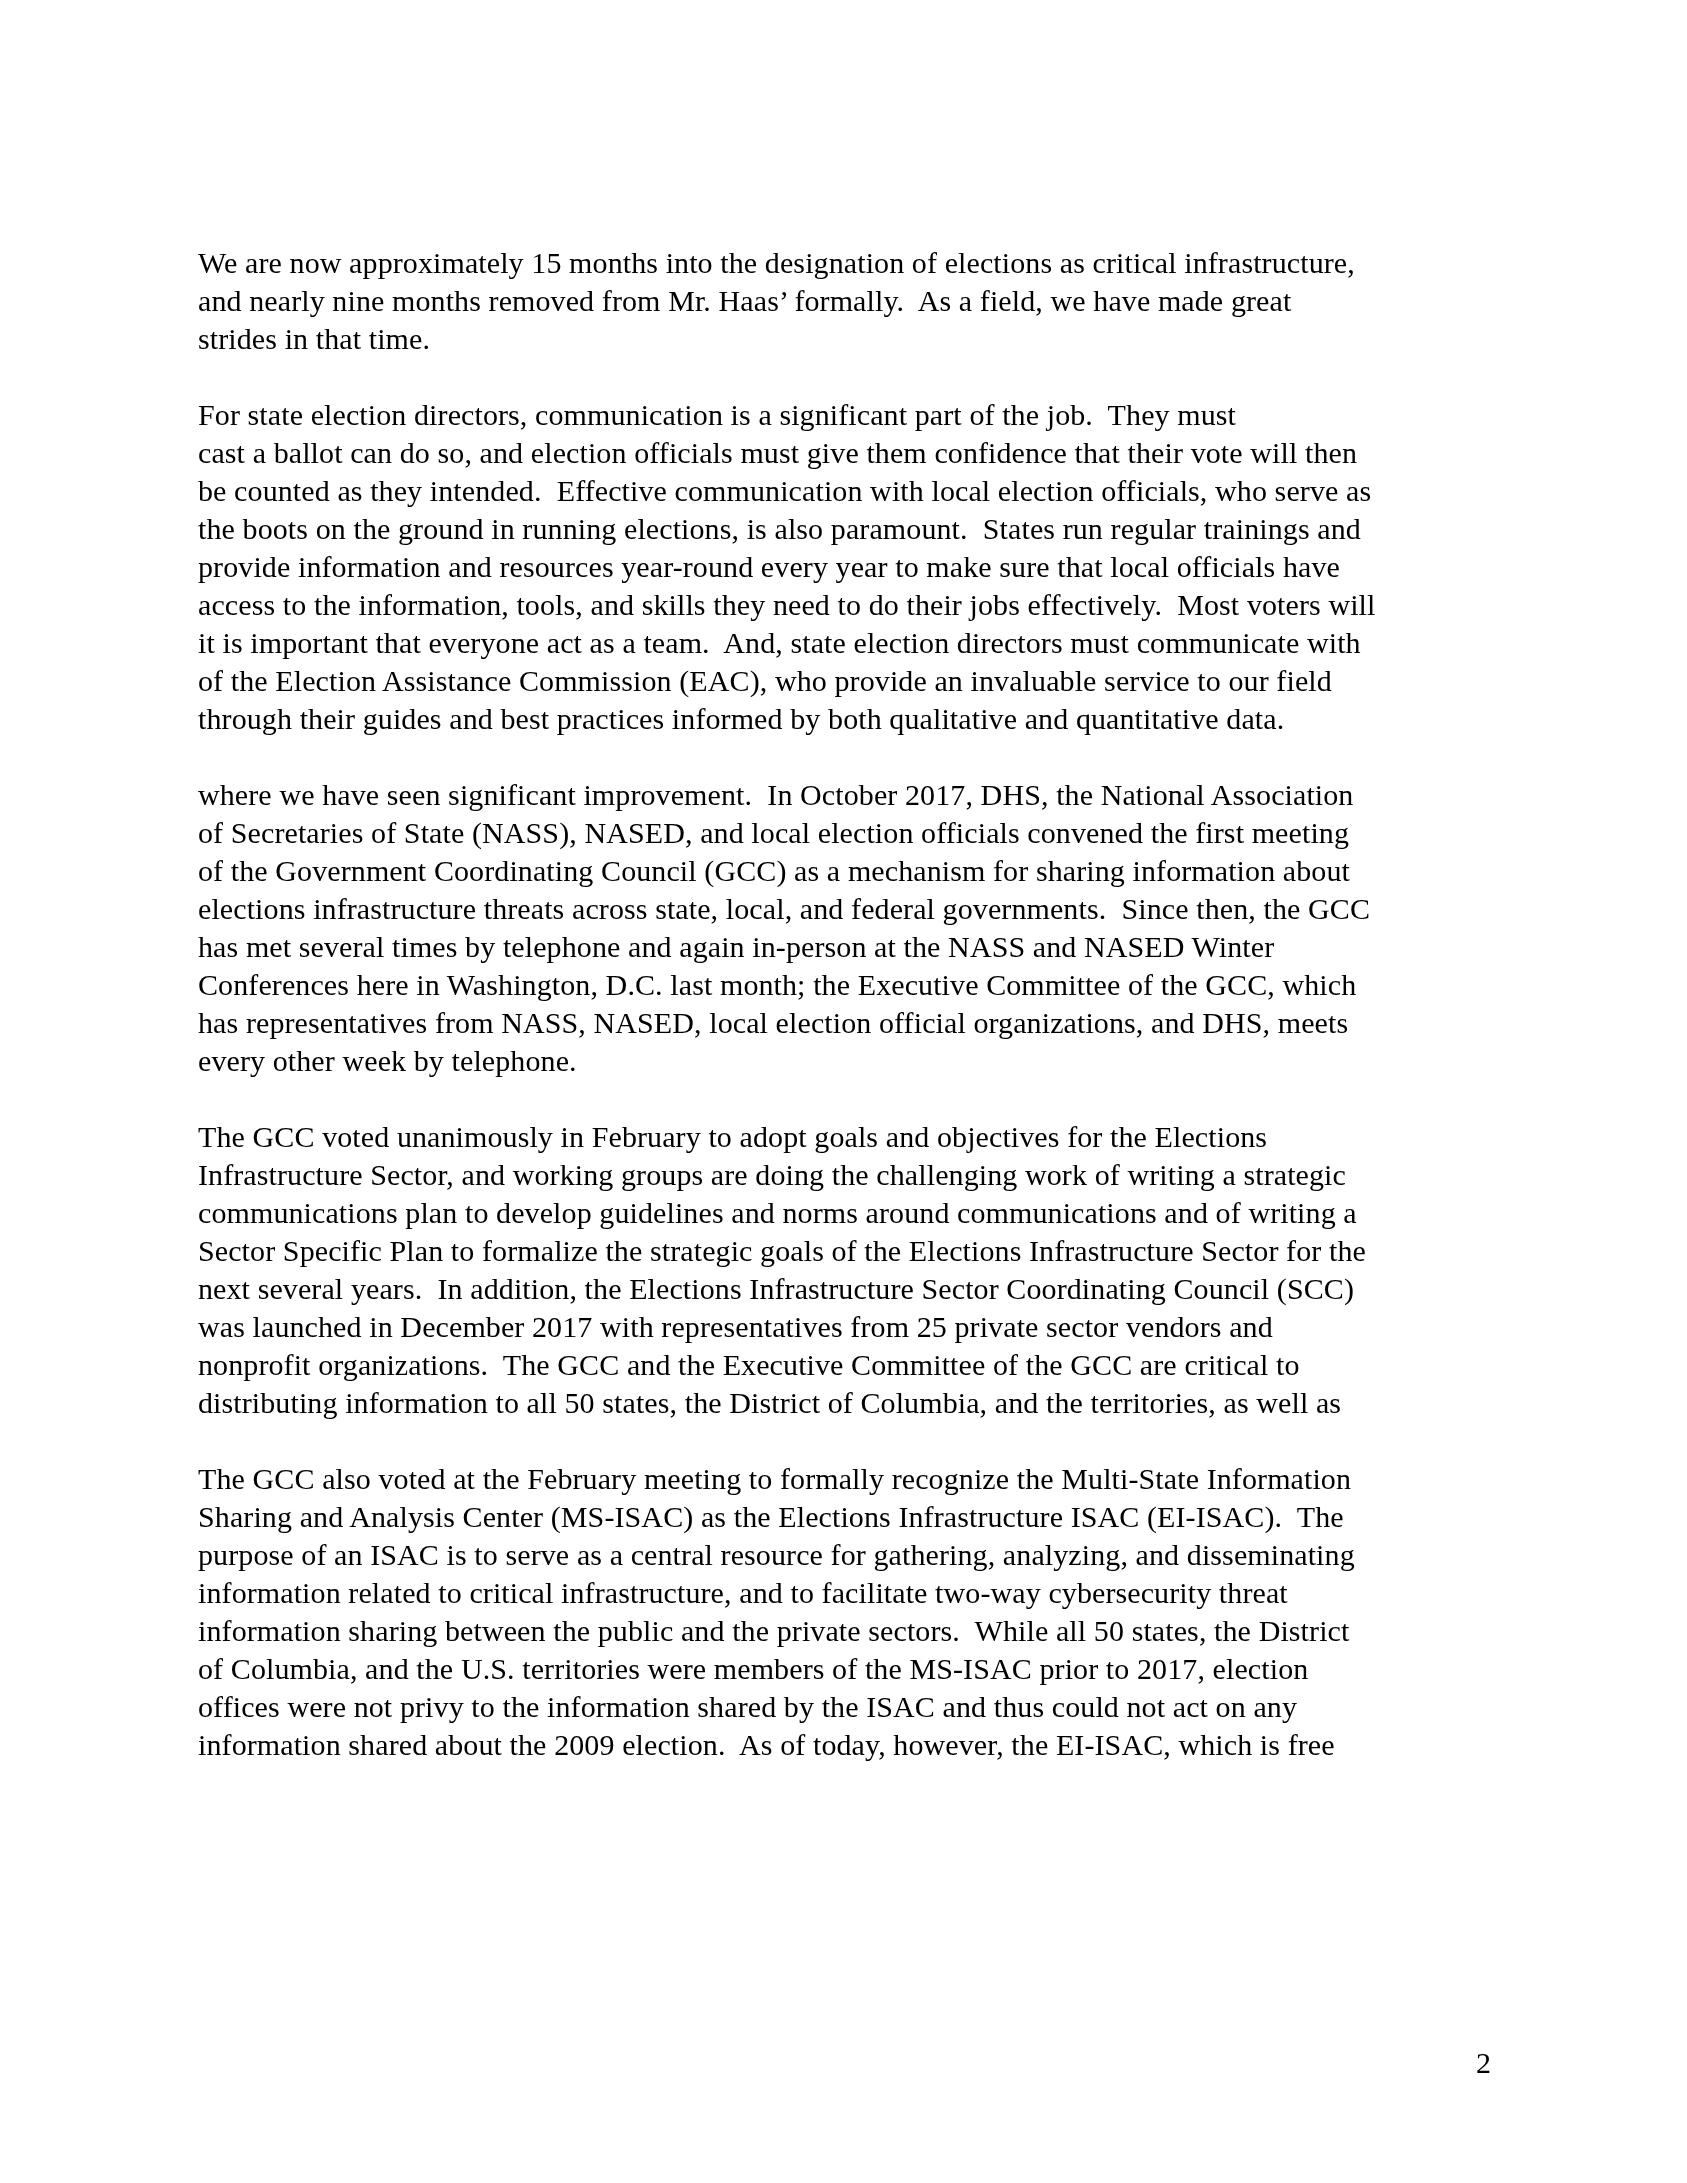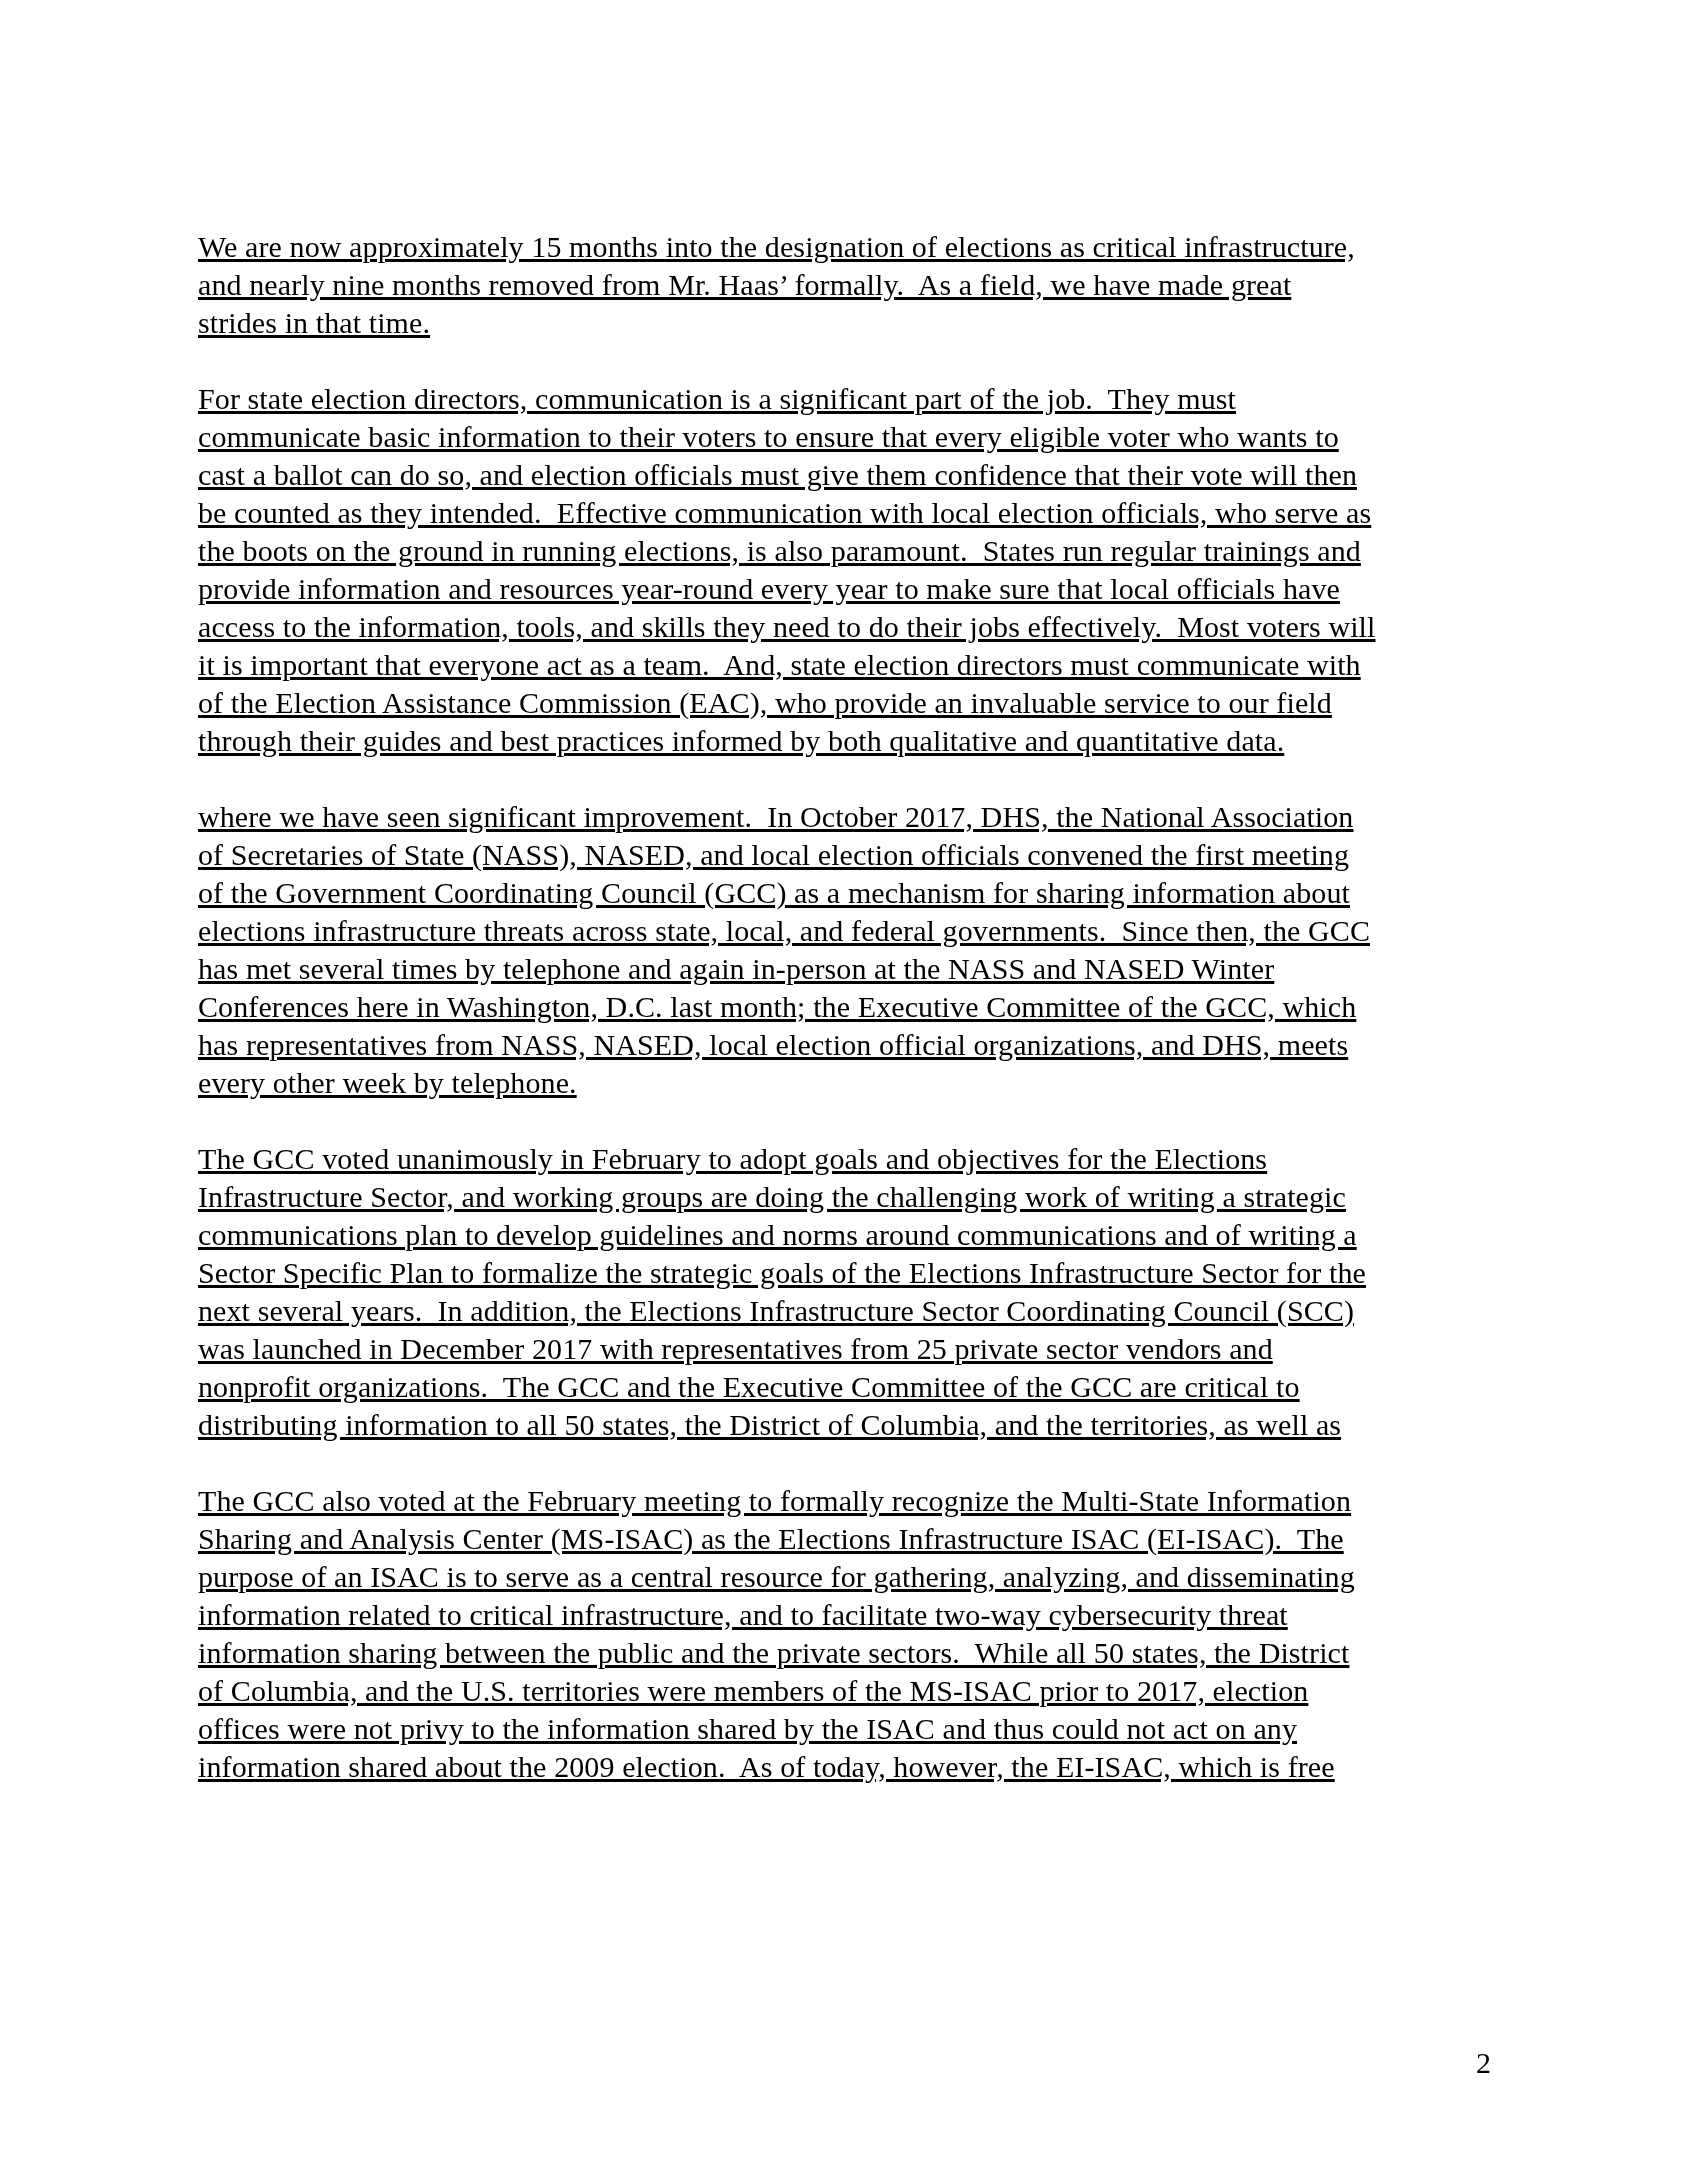--- a/index.html
+++ b/index.html
@@ -16,23 +16,22 @@
     overflow: hidden;
   }
   .page {
     position: absolute;
     inset: 0;
     background: #ffffff;
   }
   .content {
     position: absolute;
     left: 198px;
-    top: 228px;
+    top: 244px;
     width: 1294px;
-    text-decoration: underline;
   }
   .paragraph {
     margin: 0 0 38px 0;
   }
   .paragraph:last-child {
     margin-bottom: 0;
     margin-top: 24px;
   }
   .line {
     font-size: 30px;
@@ -54,21 +53,20 @@
 
 <main class="page">
   <section class="content" id="content">
       <div class="paragraph">
         <div class="line">We are now approximately 15 months into the designation of elections as critical infrastructure,</div>
         <div class="line">and nearly nine months removed from Mr. Haas’ formally.  As a field, we have made great</div>
         <div class="line">strides in that time.</div>
       </div>
       <div class="paragraph">
         <div class="line">For state election directors, communication is a significant part of the job.  They must</div>
-        <div class="line">communicate basic information to their voters to ensure that every eligible voter who wants to</div>
         <div class="line">cast a ballot can do so, and election officials must give them confidence that their vote will then</div>
         <div class="line">be counted as they intended.  Effective communication with local election officials, who serve as</div>
         <div class="line">the boots on the ground in running elections, is also paramount.  States run regular trainings and</div>
         <div class="line">provide information and resources year-round every year to make sure that local officials have</div>
         <div class="line">access to the information, tools, and skills they need to do their jobs effectively.  Most voters will</div>
         <div class="line">it is important that everyone act as a team.  And, state election directors must communicate with</div>
         <div class="line">of the Election Assistance Commission (EAC), who provide an invaluable service to our field</div>
         <div class="line">through their guides and best practices informed by both qualitative and quantitative data.</div>
       </div>
       <div class="paragraph">

